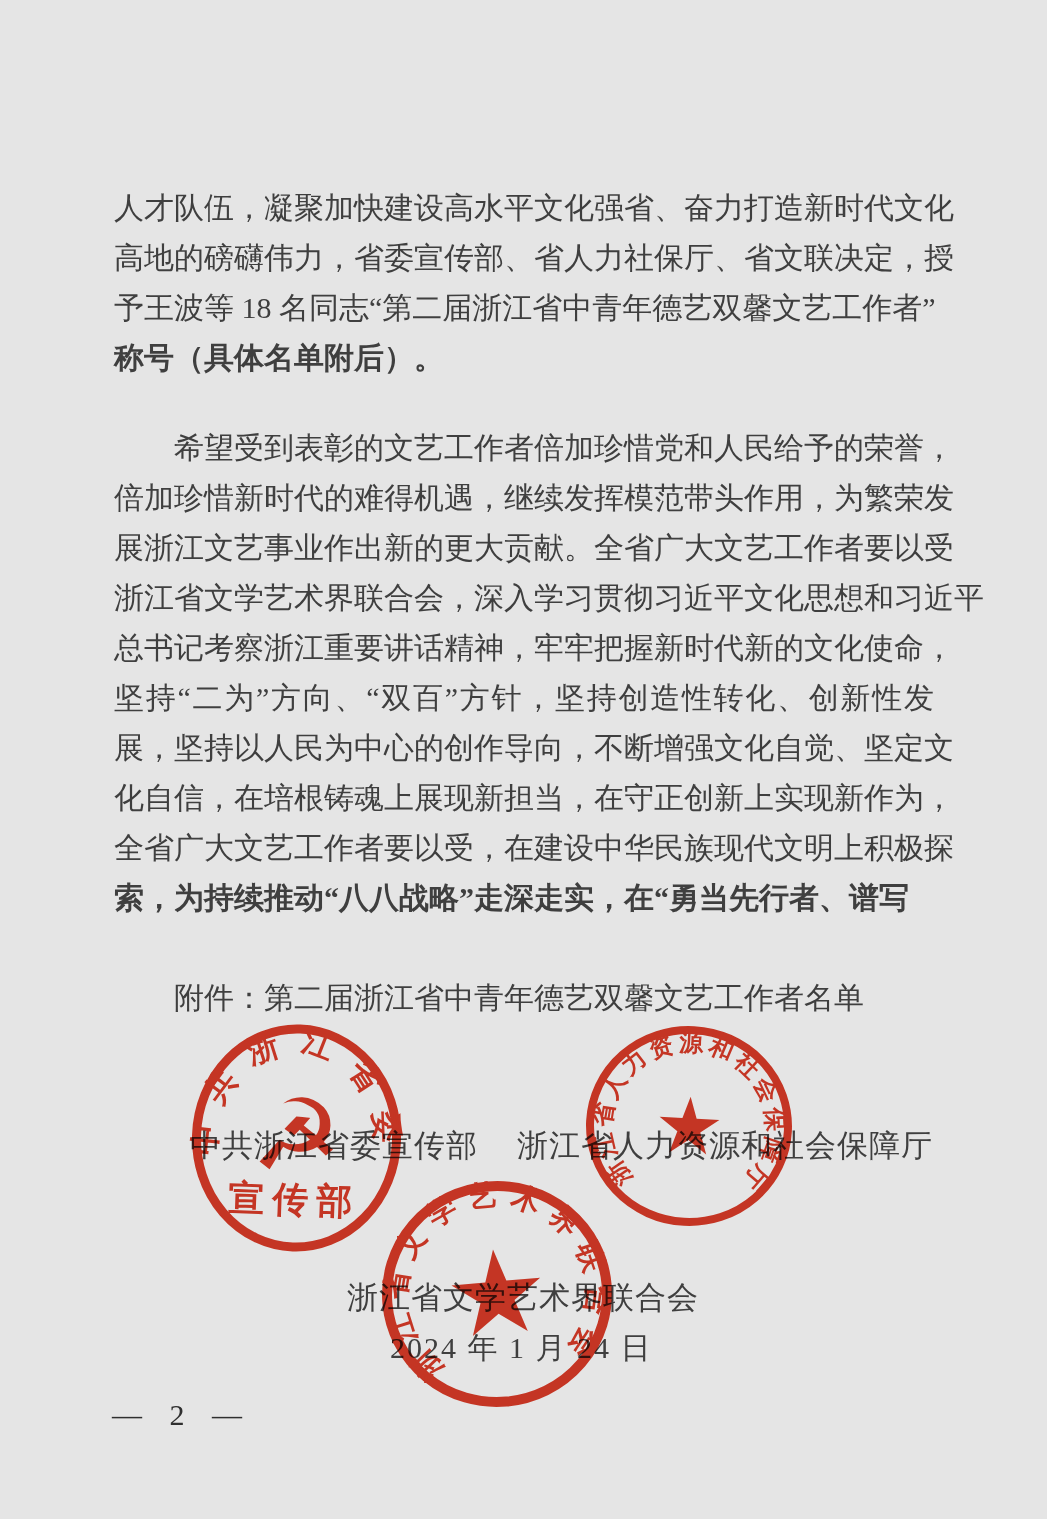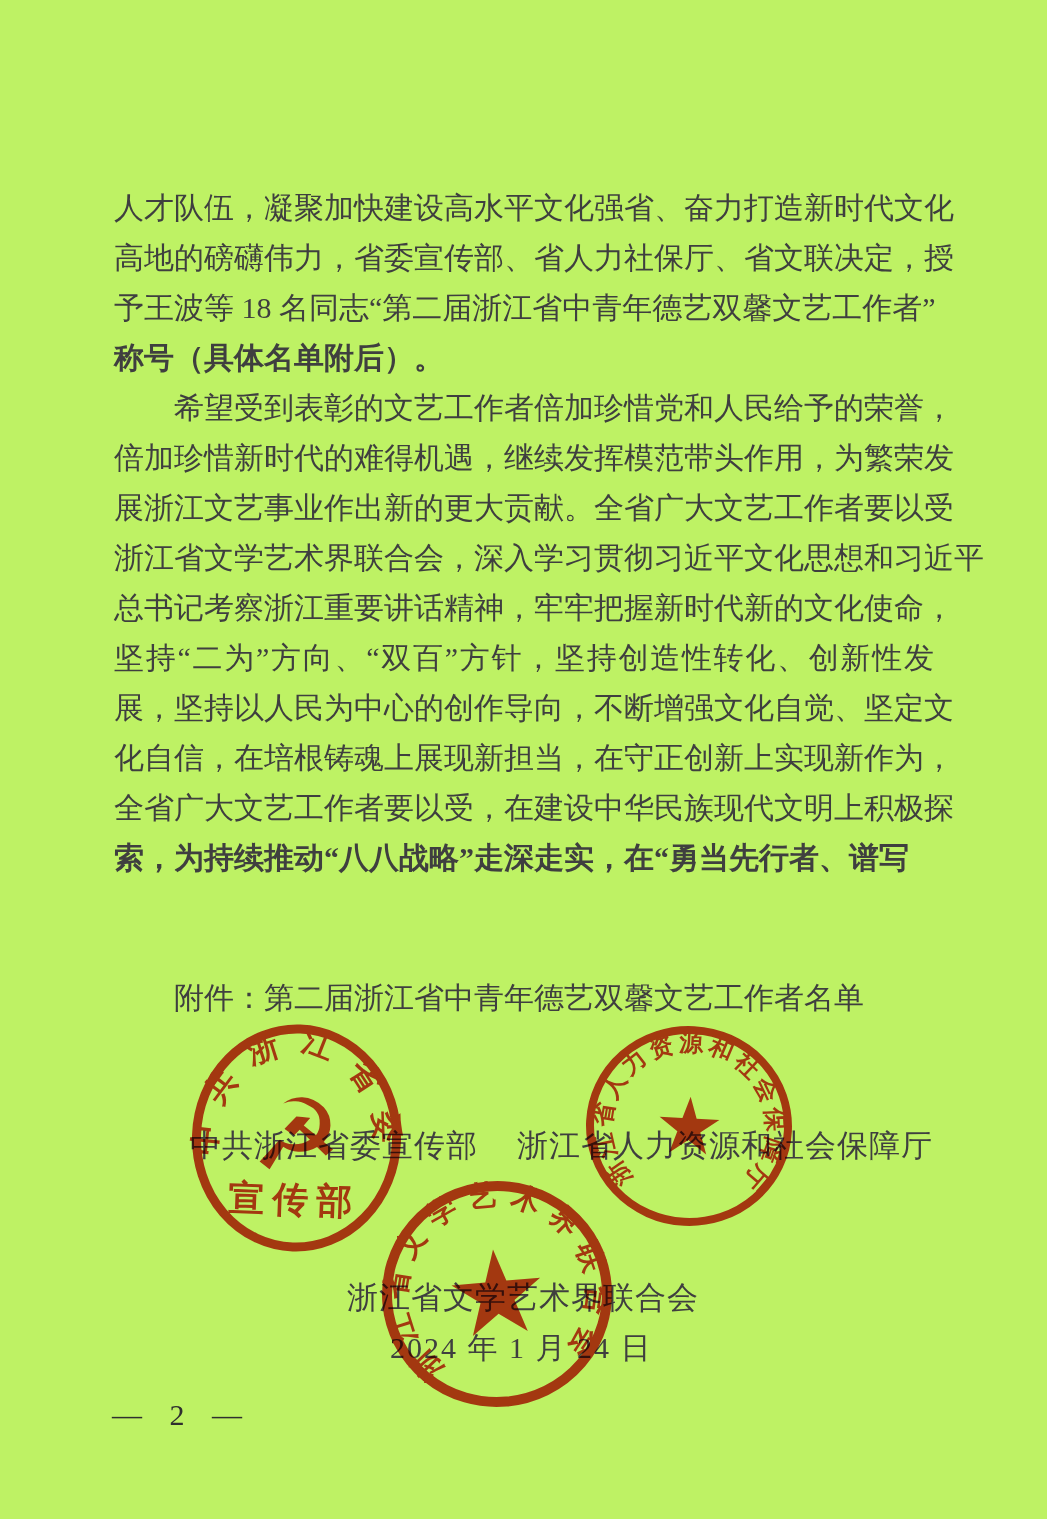--- a/index.html
+++ b/index.html
@@ -3,35 +3,35 @@
 <meta charset="utf-8">
 <style>
   html,body{margin:0;padding:0;}
   body{
     width:1047px;height:1519px;
     background:#ffffff;
     font-family:"Liberation Serif","DejaVu Serif",serif;
     position:relative;
     overflow:hidden;
   }
-  .page{position:absolute;inset:0;background:#bef264;}
+  .page{position:absolute;inset:0;background:#e5e5e5;}
   
   .body-text{
     position:absolute;left:114px;top:183px;width:820px;
     color:var(--text-color,#3f3f3f);
     font-size:30px;
   }
   .para{margin:0;}
   .para .line{
     height:50px;line-height:50px;
     text-align:justify;text-align-last:justify;
     white-space:nowrap;
   }
   .para .line:last-child{text-align-last:left;font-weight:bold;}
-  .para.indent-first .line:first-child{text-indent:2em;}
+  .para.indent-first .line:first-child{text-indent:2em;margin-top:40px;}
   
   .attachment{
     position:absolute;left:114px;top:978px;width:820px;
     color:var(--text-color,#3f3f3f);
     font-size:30px;line-height:40px;text-indent:2em;
     white-space:nowrap;
   }
   
   .sig{
     position:absolute;color:var(--text-color,#3f3f3f);

